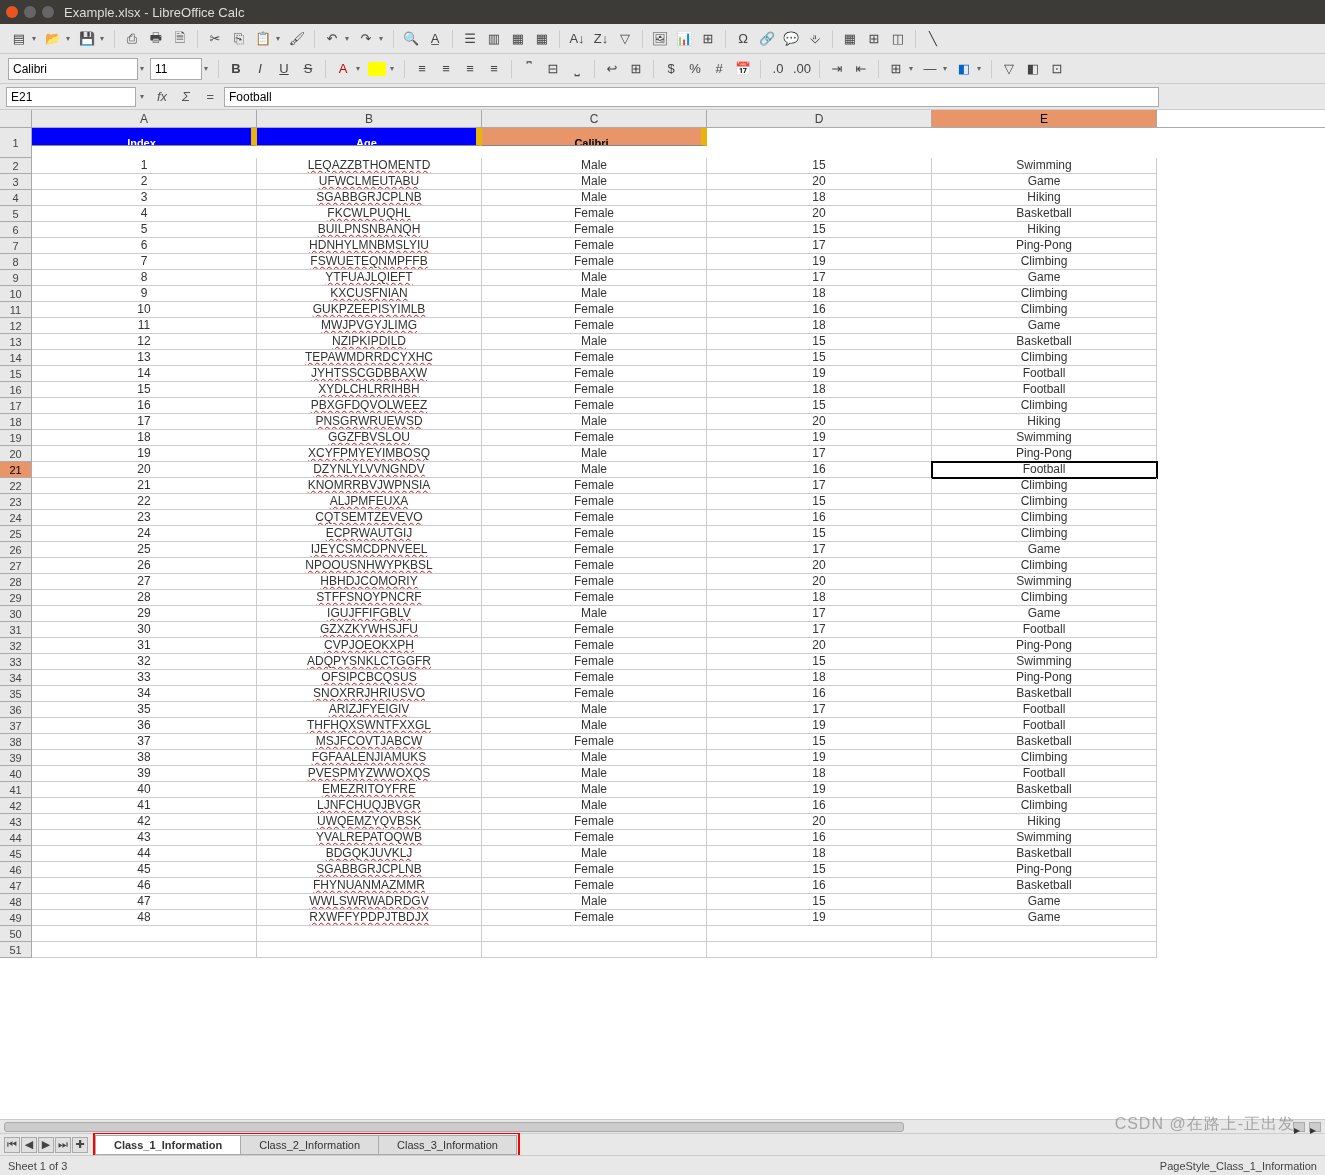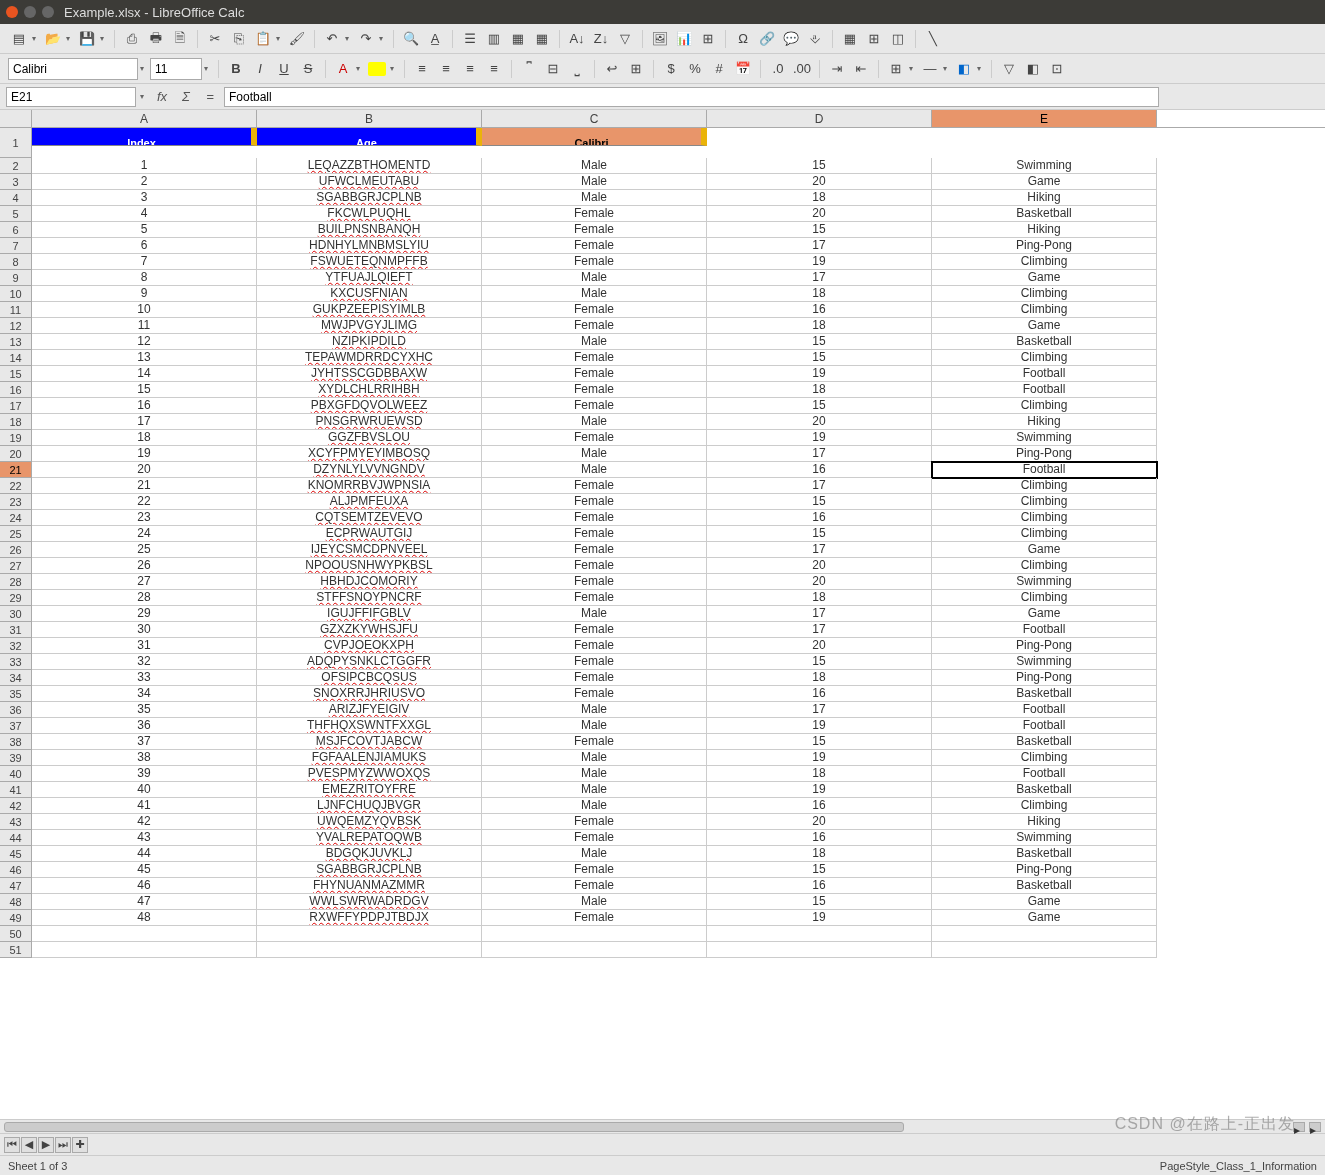--- a/index.html
+++ b/index.html
@@ -618,20 +618,25 @@
   <div class="arrow r">▸</div>
   <div class="arrow r2">▸</div>
 </div>
 
 <div class="tabs-bar">
   <div class="tab-nav">⏮</div>
   <div class="tab-nav">◀</div>
   <div class="tab-nav">▶</div>
   <div class="tab-nav">⏭</div>
   <div class="tab-nav">✚</div>
+  <div class="tabs-box" id="tabs-box">
+      <div class="sheet-tab active">Class_1_Information</div>
+      <div class="sheet-tab">Class_2_Information</div>
+      <div class="sheet-tab">Class_3_Information</div>
+    </div>
 </div>
 
 <div class="status">
   <span>Sheet 1 of 3</span>
   <span>PageStyle_Class_1_Information</span>
 </div>
 
 <div class="watermark">CSDN @在路上-正出发</div>
 
 </body></html>

